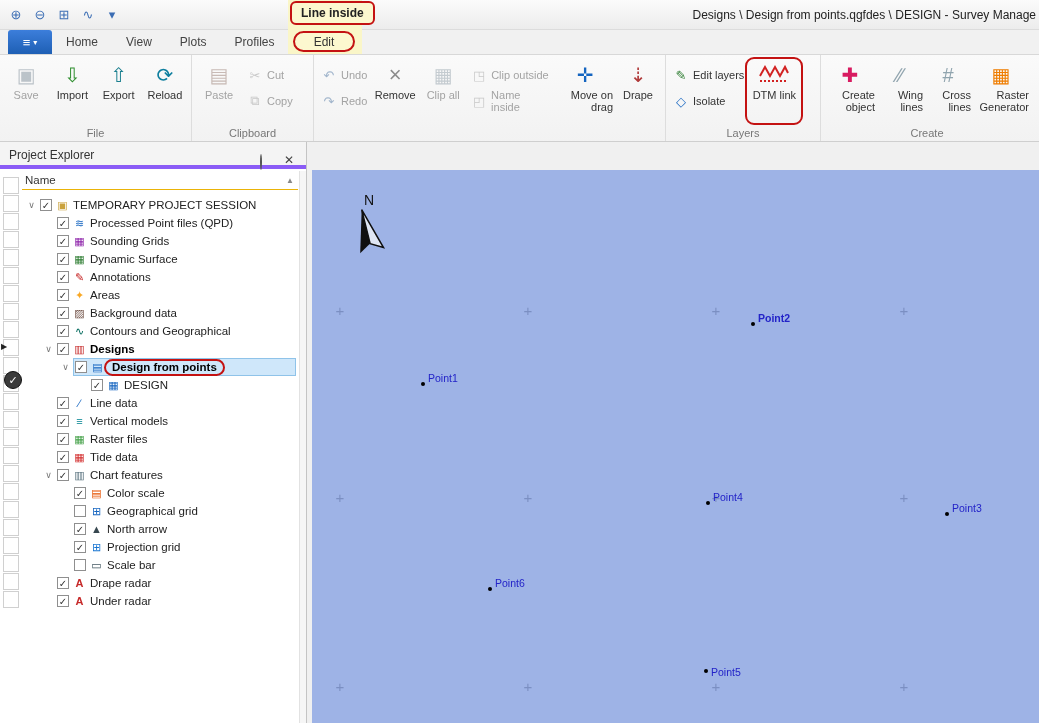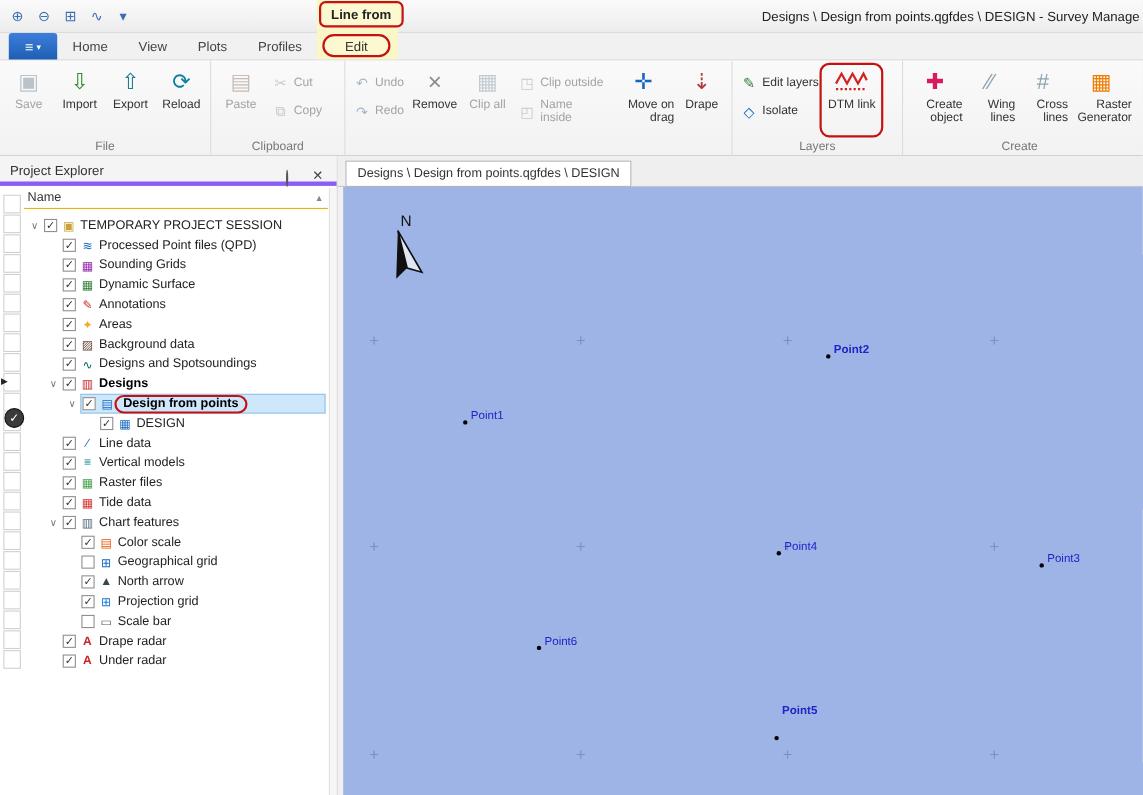--- a/index.html
+++ b/index.html
@@ -108,21 +108,21 @@
         <span class="qa-btn">⊕</span>
         <span class="qa-btn">⊖</span>
         <span class="qa-btn">⊞</span>
         <span class="qa-btn">∿</span>
         <span class="qa-btn">▾</span>
       </div>
     <div class="tb-title">Designs \ Design from points.qgfdes \ DESIGN - Survey Manage</div>
   </div>
 
   <div class="ctx-bg"></div>
-  <div class="ctx-group">Line from</div>
+  <div class="ctx-group">Line inside</div>
   <div class="ctx-tab">Edit</div>
 
   <div class="tabrow">
     <div class="appbtn">
       <span>≡</span>
         <span class="caret">▾</span>
     </div>
     <div class="tab">Home</div>
     <div class="tab">View</div>
     <div class="tab">Plots</div>
@@ -364,21 +364,21 @@
             <span class="tico" style="color: rgb(109, 76, 65);">▨</span>
             <span class="tlabel">Background data</span>
           </div>
         </div>
         <div class="trow" style="top: 180px;">
           <span class="tsp" style="width: 19px;"></span>
           <span class="texp"></span>
           <div class="rowbody">
             <span class="tcb on">✓</span>
             <span class="tico" style="color: rgb(0, 105, 92);">∿</span>
-            <span class="tlabel">Designs and Spotsoundings</span>
+            <span class="tlabel">Contours and Geographical</span>
           </div>
         </div>
         <div class="trow" style="top: 198px;">
           <span class="tsp" style="width: 19px;"></span>
           <span class="texp">∨</span>
           <div class="rowbody">
             <span class="tcb on">✓</span>
             <span class="tico" style="color: rgb(198, 40, 40);">▥</span>
             <span class="tlabel b">Designs</span>
           </div>
@@ -507,23 +507,20 @@
             <span class="tcb on">✓</span>
             <span class="tico" style="color: rgb(198, 40, 40); font-weight: bold;">A</span>
             <span class="tlabel">Under radar</span>
           </div>
         </div>
       </div>
     <div class="vtrack"></div>
   </div>
 
   <div class="rightarea">
-    <div class="tabbar">
-      <div class="maptab">Designs \ Design from points.qgfdes \ DESIGN</div>
-    </div>
     <div class="map">
       <span class="north-n">N</span>
       <svg class="north-svg" width="34" height="46" viewBox="0 0 34 46">
         <polygon points="17,1 17,36 5,43" fill="#101010"></polygon>
         <polygon points="17,1 17,36 29,43" fill="#dfe6f4" stroke="#101010" stroke-width="1.5"></polygon>
       </svg>
     <span class="cross" style="left: 28px; top: 140px;">+</span>
         <span class="cross" style="left: 216px; top: 140px;">+</span>
         <span class="cross" style="left: 404px; top: 140px;">+</span>
         <span class="cross" style="left: 592px; top: 140px;">+</span>
@@ -537,19 +534,19 @@
         <span class="cross" style="left: 592px; top: 516px;">+</span>
         <span class="pdot" style="left: 111px; top: 214px;"></span>
         <span class="plabel" style="left: 116px; top: 202px;">Point1</span>
         <span class="pdot" style="left: 441px; top: 154px;"></span>
         <span class="plabel" style="left: 446px; top: 142px; font-weight: bold;">Point2</span>
         <span class="pdot" style="left: 635px; top: 344px;"></span>
         <span class="plabel" style="left: 640px; top: 332px;">Point3</span>
         <span class="pdot" style="left: 396px; top: 333px;"></span>
         <span class="plabel" style="left: 401px; top: 321px;">Point4</span>
         <span class="pdot" style="left: 394px; top: 501px;"></span>
-        <span class="plabel" style="left: 399px; top: 470px; font-weight: bold;">Point5</span>
+        <span class="plabel" style="left: 399px; top: 496px;">Point5</span>
         <span class="pdot" style="left: 178px; top: 419px;"></span>
         <span class="plabel" style="left: 183px; top: 407px;">Point6</span>
       </div>
   </div>
 
 </div>
 
 </body></html>

